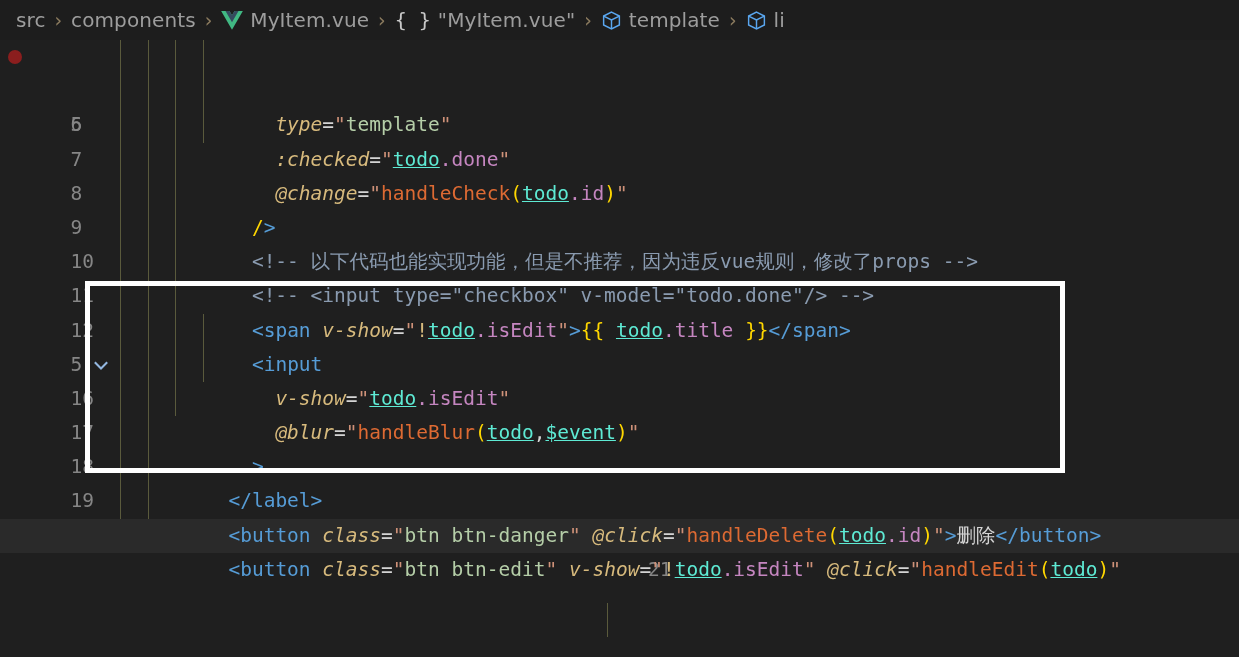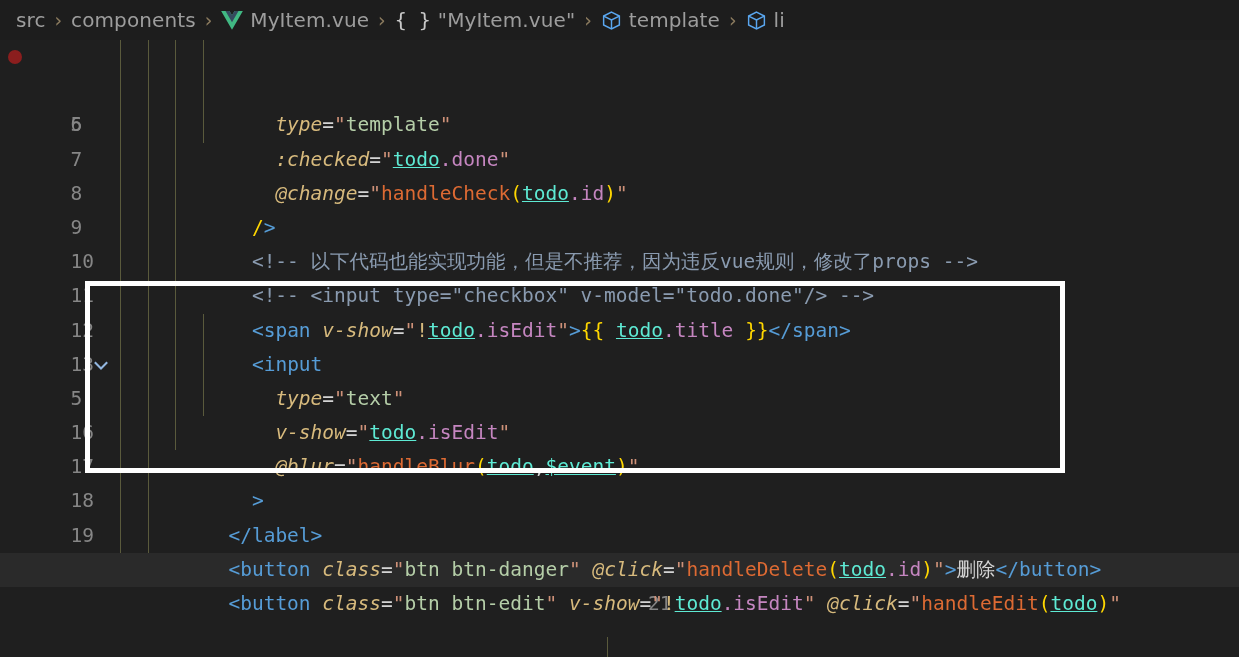--- a/index.html
+++ b/index.html
@@ -264,29 +264,20 @@
           <path d="M3.5 6 L8 10.5 L12.5 6"></path>
         </svg>
       </span>
     </div>
     <div class="codearea">
       <span class="guide" style="left:36px"></span><span class="guide" style="left:64px"></span><span class="guide" style="left:91px"></span>
       <span class="codetext">      <span class="t-tag">&lt;input</span></span>
     </div>
   </div>
 
-  <div class="code-row">
-    <div class="gutter">
-      <span>13</span>
-    </div>
-    <div class="codearea">
-      <span class="guide" style="left:36px"></span><span class="guide" style="left:64px"></span><span class="guide" style="left:91px"></span><span class="guide" style="left:119px"></span>
-      <span class="codetext">        <span class="t-attr">type</span><span class="t-punct">=</span><span class="t-quote">"</span><span class="t-str">text</span><span class="t-quote">"</span></span>
-    </div>
-  </div>
 
 
   <div class="code-row">
     <div class="gutter">
       <span>5</span>
     </div>
     <div class="codearea">
       <span class="guide" style="left:36px"></span><span class="guide" style="left:64px"></span><span class="guide" style="left:91px"></span><span class="guide" style="left:119px"></span>
       <span class="codetext">        <span class="t-attr">v-show</span><span class="t-punct">=</span><span class="t-quote">"</span><span class="t-var">todo</span><span class="t-prop">.isEdit</span><span class="t-quote">"</span></span>
     </div>

